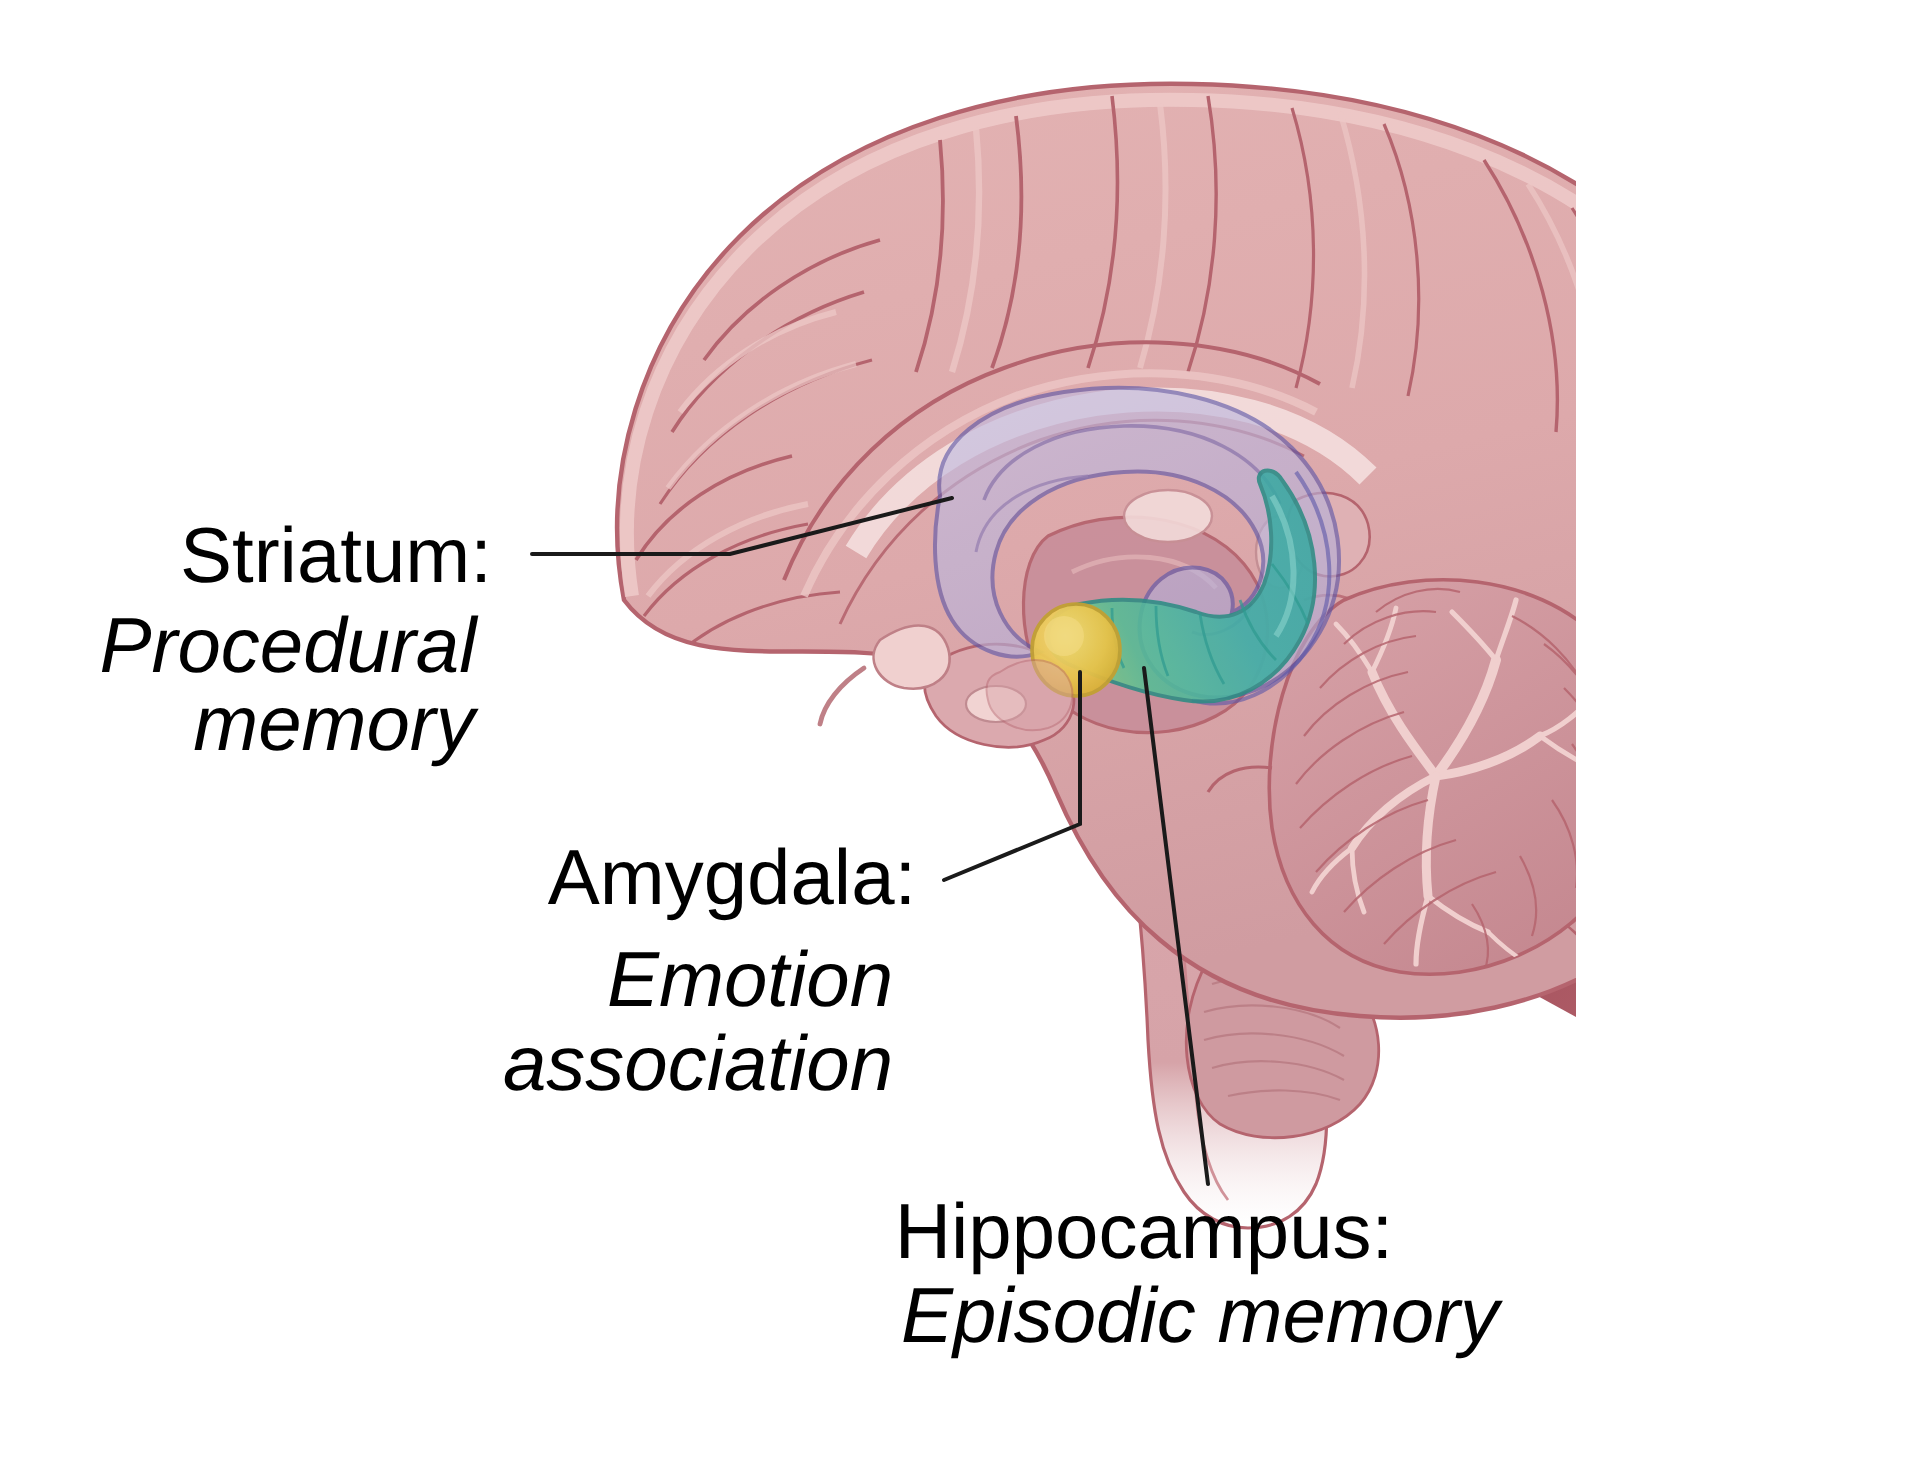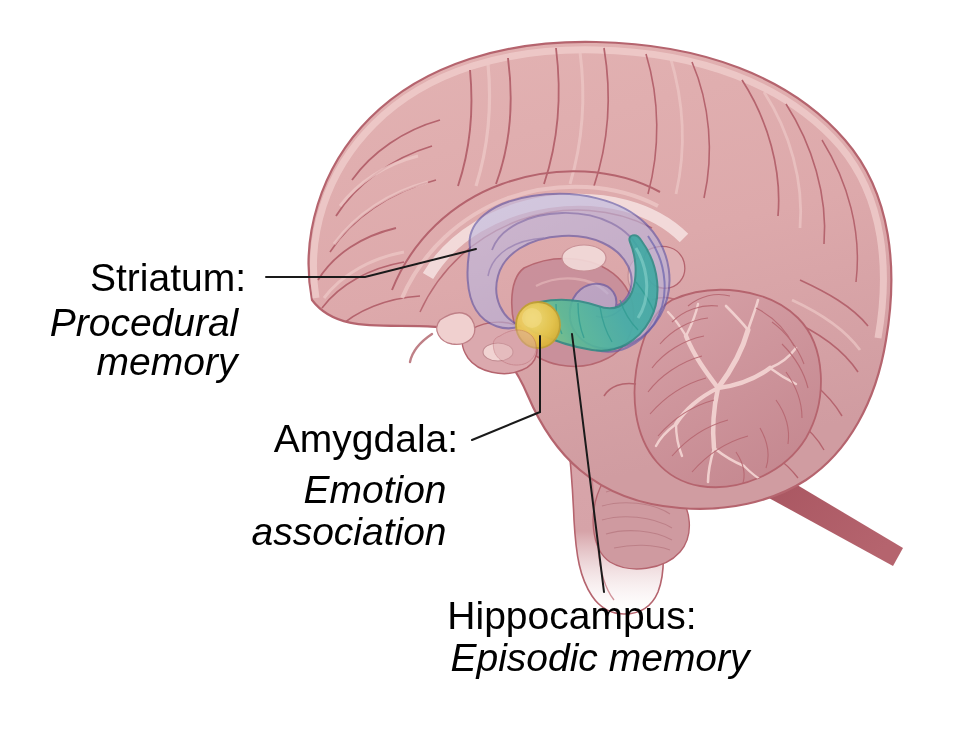--- a/index.html
+++ b/index.html
@@ -6,21 +6,21 @@
   html, body {
     margin: 0;
     padding: 0;
     background: #ffffff;
   }
   body {
     font-family: "Liberation Sans", sans-serif;
   }
   #stage {
     position: relative;
-    width: 963px;
+    width: 788px;
     height: 735px;
     background: #ffffff;
     overflow: hidden;
   }
   #figure {
     position: absolute;
     inset: 0;
     width: 963px;
     height: 735px;
     display: block;

